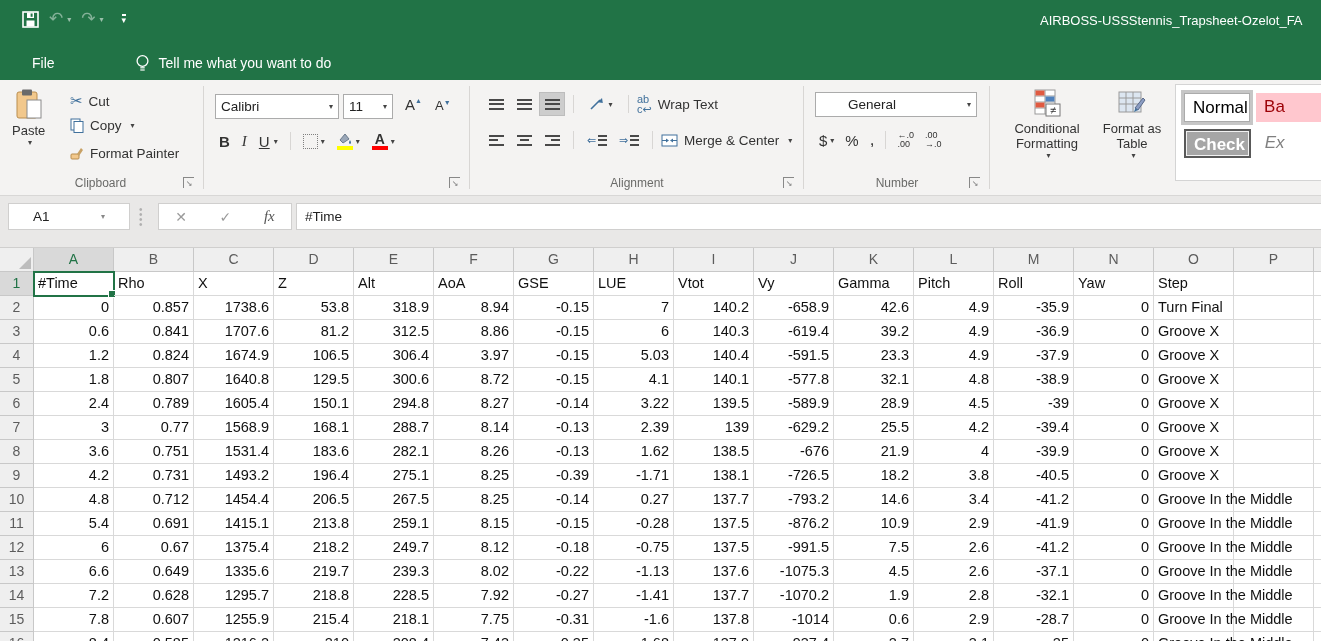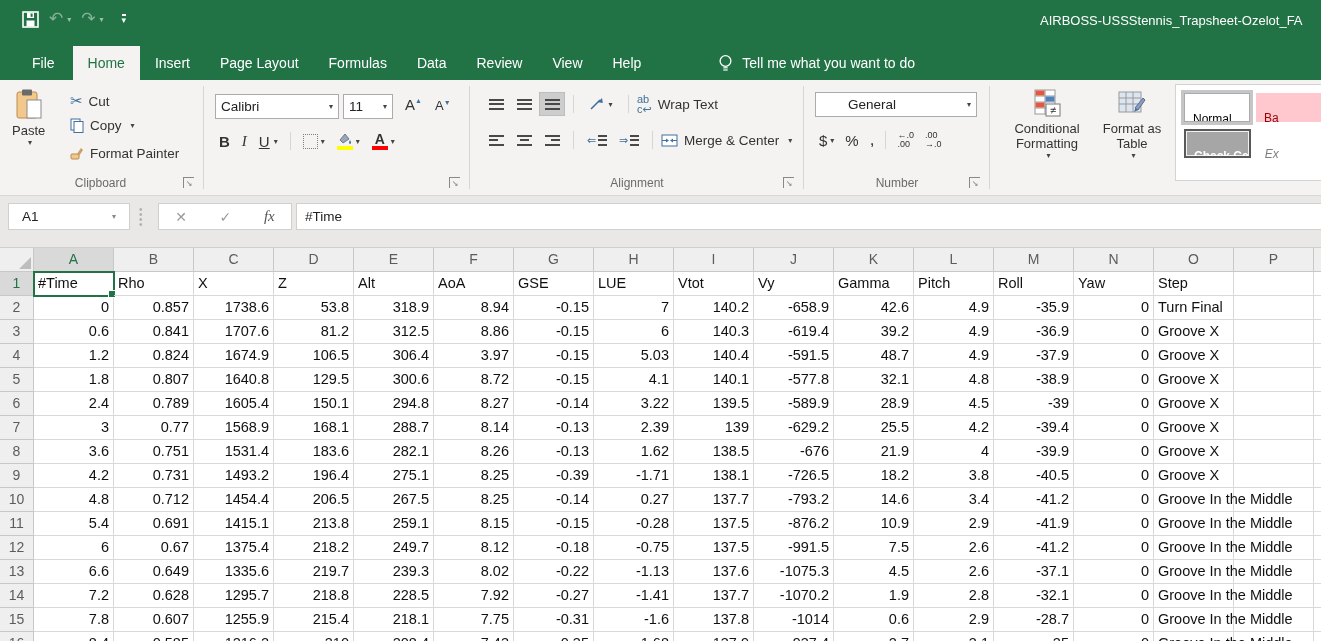--- a/index.html
+++ b/index.html
@@ -37,30 +37,30 @@
   .combo .caret{margin-left:auto;}
   .fmtbtn{font-size:15px;color:#333;display:flex;align-items:flex-end;}
   .bars{width:15px;height:11px;display:flex;flex-direction:column;gap:2.5px;}
   .bars i{display:block;height:2px;background:#494949;width:100%;}
   .h-left{align-items:flex-start}.h-center{align-items:center}.h-right{align-items:flex-end}
   .h-left i:nth-child(2),.h-center i:nth-child(2),.h-right i:nth-child(2){width:60%;}
   .v-top{justify-content:flex-start}.v-mid{justify-content:center}.v-bot{justify-content:flex-end}
   .icobtn{width:26px;height:24px;display:flex;align-items:center;justify-content:center;}
   .icobtn.selected{background:#cdcdcd;border:1px solid #bdbdbd;}
   .decbtn{display:flex;flex-direction:column;font-size:9px;line-height:9px;color:#333;align-items:flex-start;}
-  .styleschip{width:126px;height:29px;line-height:27px;padding:12px 8px;font-size:12px;white-space:nowrap;overflow:hidden;}
+  .styleschip{width:126px;height:29px;line-height:27px;padding:0 8px;font-size:17px;white-space:nowrap;overflow:hidden;}
   .chip-normal{background:#fff;border:1px solid #ababab;box-shadow:0 0 0 3px #c6c6c6;color:#000;}
   .chip-bad{background:#ffc7ce;color:#9c0006;}
   .chip-check{background:#a6a6a6;color:#fff;font-weight:bold;border:2px solid #595959;box-shadow:inset 0 0 0 1px #f2f2f2;}
   .chip-ex{background:#fff;color:#7f7f7f;font-style:italic;}
   .colorbar{display:block;height:4px;width:16px;margin-top:1px;}
 
   
   .fbar{position:absolute;top:196px;left:0;right:0;height:52px;background:#e9e8e7;border-bottom:1px solid #d0cfce;}
-  .namebox{position:absolute;left:8px;top:7px;width:122px;height:27px;background:#fff;border:1px solid #d0cfce;display:flex;align-items:center;padding:0 13px;font-size:13.5px;color:#222;}
+  .namebox{position:absolute;left:8px;top:7px;width:122px;height:27px;background:#fff;border:1px solid #d0cfce;display:flex;align-items:center;padding:0 24px;font-size:13.5px;color:#222;}
   .namebox .caret{margin-left:auto;color:#888;}
   .fdots{position:absolute;left:139px;top:11px;height:20px;width:4px;color:#b0b0b0;font-size:10px;line-height:5px;}
   .fbtns{position:absolute;left:158px;top:7px;width:134px;height:27px;background:#fff;border:1px solid #d0cfce;display:flex;align-items:center;justify-content:space-around;color:#9a9a9a;font-size:14px;}
   .fx{font-style:italic;font-family:"Liberation Serif",serif;color:#555;font-size:15px;}
   .ffield{position:absolute;left:296px;top:7px;right:0;height:27px;background:#fff;border:1px solid #d0cfce;border-right:none;display:flex;align-items:center;padding:0 8px;font-size:13.5px;color:#222;}
 
   
   .grid{position:absolute;top:248px;left:0;right:0;bottom:0;background:#fff;overflow:hidden;}
   .headrow{display:flex;height:24px;}
   .corner{width:34px;height:24px;background:#efefef;border-right:1px solid #c8c8c8;border-bottom:1px solid #c8c8c8;position:relative;}
@@ -98,30 +98,20 @@
         <span class="mini-caret">▾</span>
       <span class="qbtn dim">↷</span>
         <span class="mini-caret">▾</span>
       <span class="qat-custom">▾</span>
     </div>
     <div class="wintitle">AIRBOSS-USSStennis_Trapsheet-Ozelot_FA</div>
   </div>
 
   <div class="tabrow">
     <div class="rtab file">File</div>
-    <div id="tabs" style="display:flex;">
-        <div class="rtab active">Home</div>
-        <div class="rtab">Insert</div>
-        <div class="rtab">Page Layout</div>
-        <div class="rtab">Formulas</div>
-        <div class="rtab">Data</div>
-        <div class="rtab">Review</div>
-        <div class="rtab">View</div>
-        <div class="rtab">Help</div>
-      </div>
     <div class="tellme">
       <span class="bulb">
         <svg width="15" height="19" viewBox="0 0 15 19">
             <circle cx="7.5" cy="7" r="5.4" fill="none" stroke="#fff" stroke-width="1.3"></circle>
             <line x1="5.3" y1="13.8" x2="9.7" y2="13.8" stroke="#fff" stroke-width="1.2"></line>
             <line x1="5.3" y1="16" x2="9.7" y2="16" stroke="#fff" stroke-width="1.2"></line>
           </svg>
       </span>
       <span>Tell me what you want to do</span>
     </div>
@@ -493,21 +483,21 @@
           <div class="cell num">1.2</div>
           <div class="cell num">0.824</div>
           <div class="cell num">1674.9</div>
           <div class="cell num">106.5</div>
           <div class="cell num">306.4</div>
           <div class="cell num">3.97</div>
           <div class="cell num">-0.15</div>
           <div class="cell num">5.03</div>
           <div class="cell num">140.4</div>
           <div class="cell num">-591.5</div>
-          <div class="cell num">48.7</div>
+          <div class="cell num">23.3</div>
           <div class="cell num">4.9</div>
           <div class="cell num">-37.9</div>
           <div class="cell num">0</div>
           <div class="cell txt">Groove X</div>
           <div class="cell txt"></div>
           <div class="cell sliver"></div>
         </div>
         <div class="grow">
           <div class="rh">5</div>
           <div class="cell num">1.8</div>

